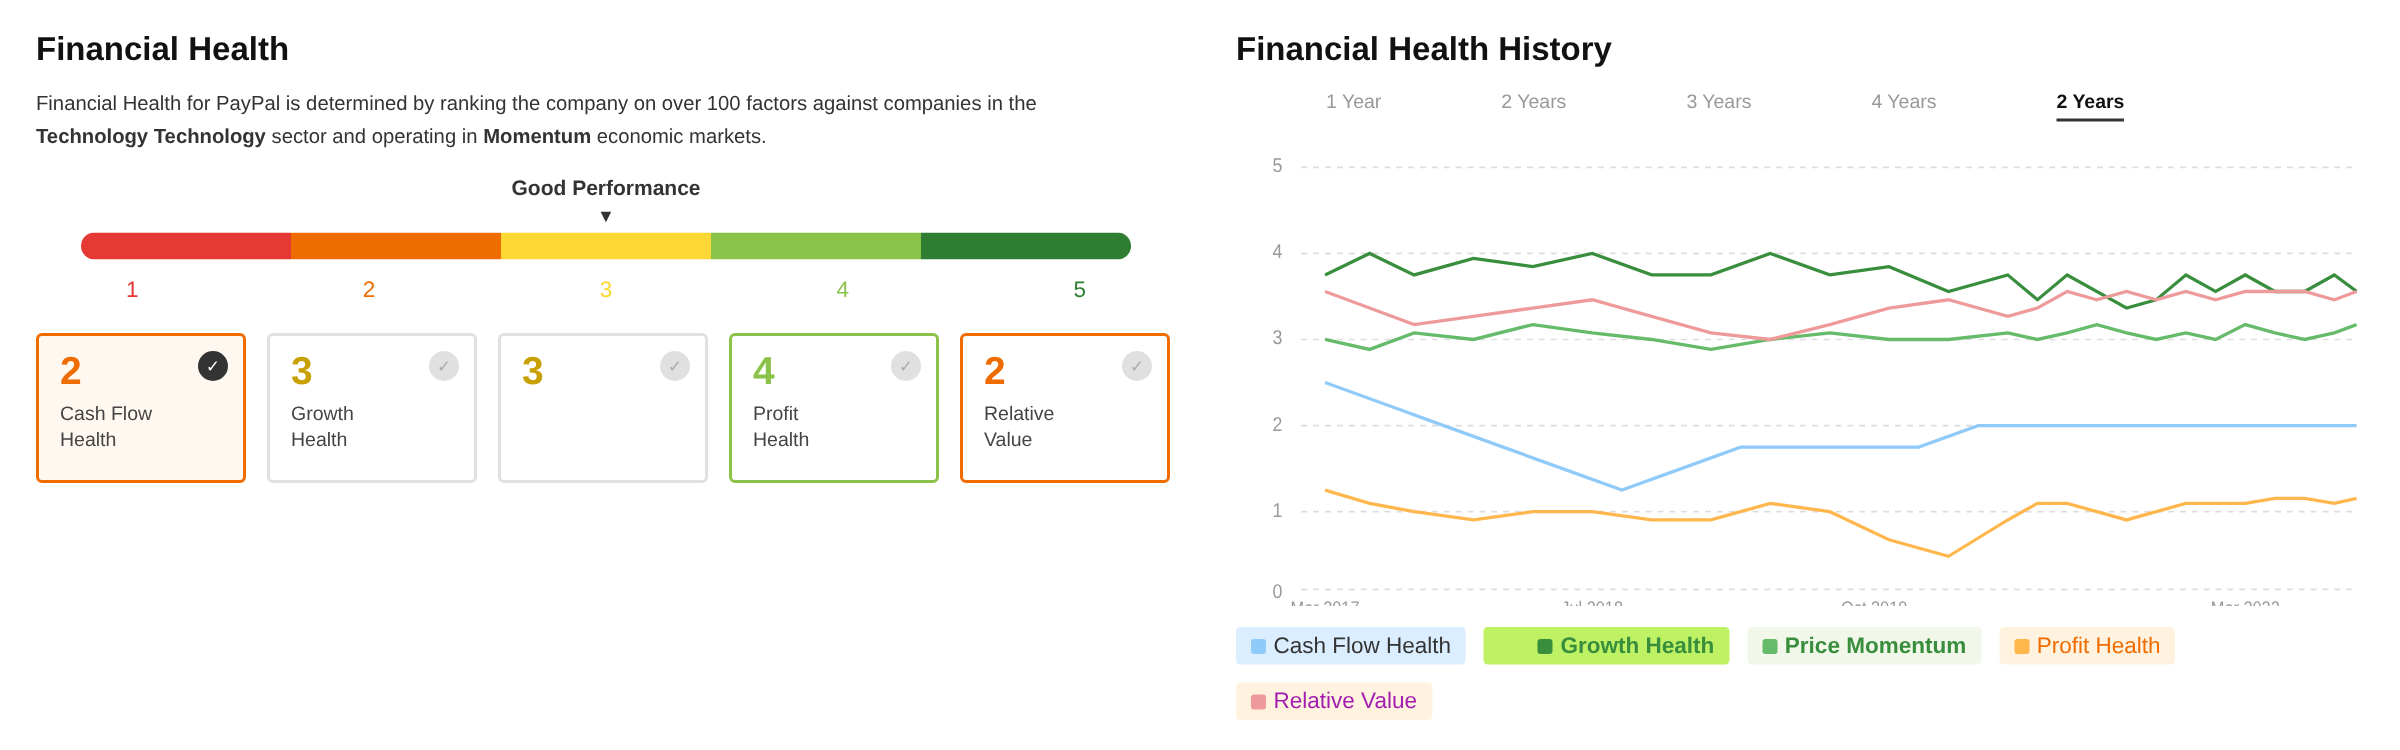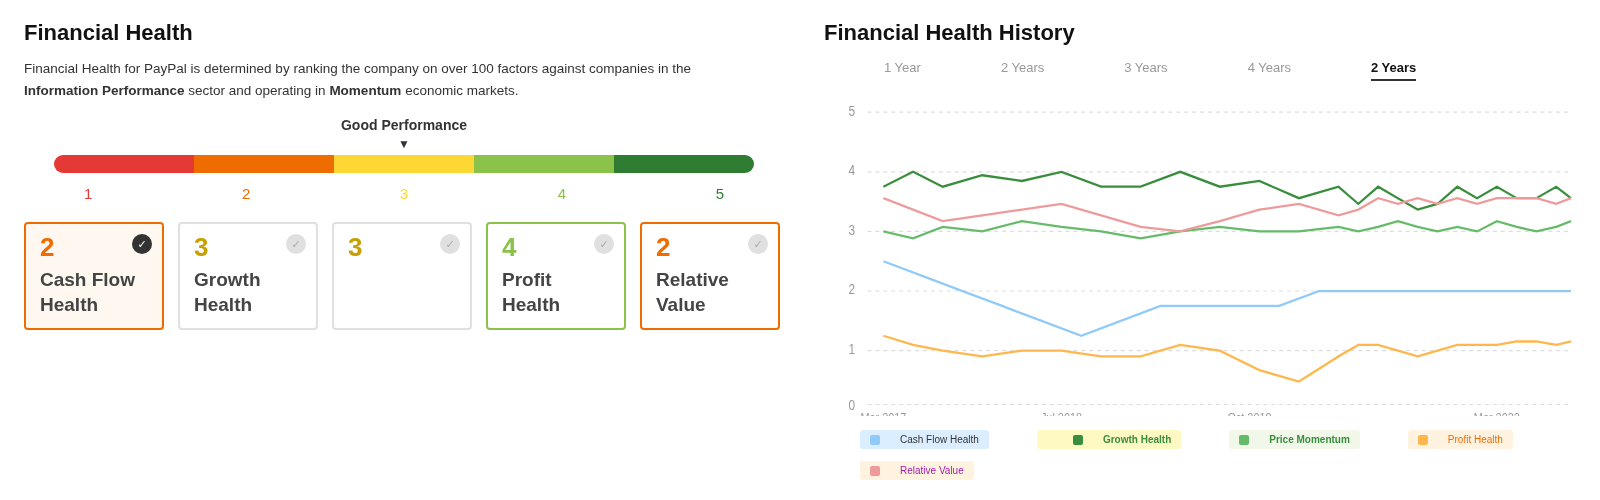--- a/index.html
+++ b/index.html
@@ -101,25 +101,24 @@
       display: flex;
       flex-direction: column;
       gap: 4px;
     }
     .score-card .card-number {
       font-size: 26px;
       font-weight: bold;
       line-height: 1;
     }
     .score-card .card-name {
-      font-size: 19px;
+      font-size: 13px;
       color: #444;
       line-height: 1.3;
       margin-top: 4px;
-      font-weight: bold;
     }
     .score-card .card-check {
       position: absolute;
       top: 10px;
       right: 10px;
       width: 20px;
       height: 20px;
       border-radius: 50%;
       display: flex;
       align-items: center;
@@ -167,42 +166,41 @@
     
     .chart-legend {
       display: flex;
       gap: 12px;
       flex-wrap: wrap;
       margin-top: 4px;
     }
     .legend-item {
       display: flex;
       align-items: center;
-      gap: 20px;
-      font-size: 10px;
+      gap: 5px;
+      font-size: 15px;
       padding: 4px 10px;
       border-radius: 3px;
-      margin-left: 36px;
     }
     .legend-dot {
       width: 10px;
       height: 10px;
       border-radius: 2px;
       flex-shrink: 0;
     }
   </style>
 </head>
 <body>
 
 <div class="container">
 
   <div class="left-panel">
     <div class="panel-title">Financial Health</div>
     <div class="panel-desc">
-      <span>Financial Health for PayPal is determined by ranking the company on over 100 factors against companies in the </span><strong>Information Performance</strong><span> sector and operating in </span><strong>Momentum</strong><span> economic markets.</span>
+      <span>Financial Health for PayPal is determined by ranking the company on over 100 factors against companies in the </span><strong>Technology Technology</strong><span> sector and operating in </span><strong>Momentum</strong><span> economic markets.</span>
     </div>
 
     <div class="gauge-section">
       <div class="gauge-label">Good Performance</div>
       <div class="gauge-bar-container">
         <div class="gauge-segment" style="background:#e53935;"></div>
         <div class="gauge-segment" style="background:#ef6c00;"></div>
         <div class="gauge-segment" style="background:#fdd835;"></div>
         <div class="gauge-segment" style="background:#8bc34a;"></div>
         <div class="gauge-segment" style="background:#2e7d32;"></div>
@@ -292,21 +290,21 @@
 
         <polyline fill="none" stroke="#ffb74d" stroke-width="2" points="60,210 90,218 120,223 160,228 200,223 240,223 280,228 320,228 360,218 400,223 440,240 480,250 520,228 540,218 560,218 580,223 600,228 620,223 640,218 660,218 680,218 700,215 720,215 740,218 755,215"></polyline>
       </svg>
     </div>
 
     <div class="chart-legend">
       <div class="legend-item" style="background:#dbeeff;">
         <div class="legend-dot" style="background:#90caf9;"></div>
         <span>Cash Flow Health</span>
       </div>
-      <div class="legend-item" style="background:#fef9c3;padding-left:36px;">
+      <div class="legend-item" style="background:#bef264;padding-left:36px;">
         <div class="legend-dot" style="background:#388e3c;"></div>
         <span style="color:#388e3c; font-weight:bold;">Growth Health</span>
       </div>
       <div class="legend-item" style="background:#f1f8e9;font-weight:bold;">
         <div class="legend-dot" style="background:#66bb6a;"></div>
         <span style="color:#388e3c;">Price Momentum</span>
       </div>
       <div class="legend-item" style="background:#fff3e0;">
         <div class="legend-dot" style="background:#ffb74d;"></div>
         <span style="color:#ef6c00;">Profit Health</span>

